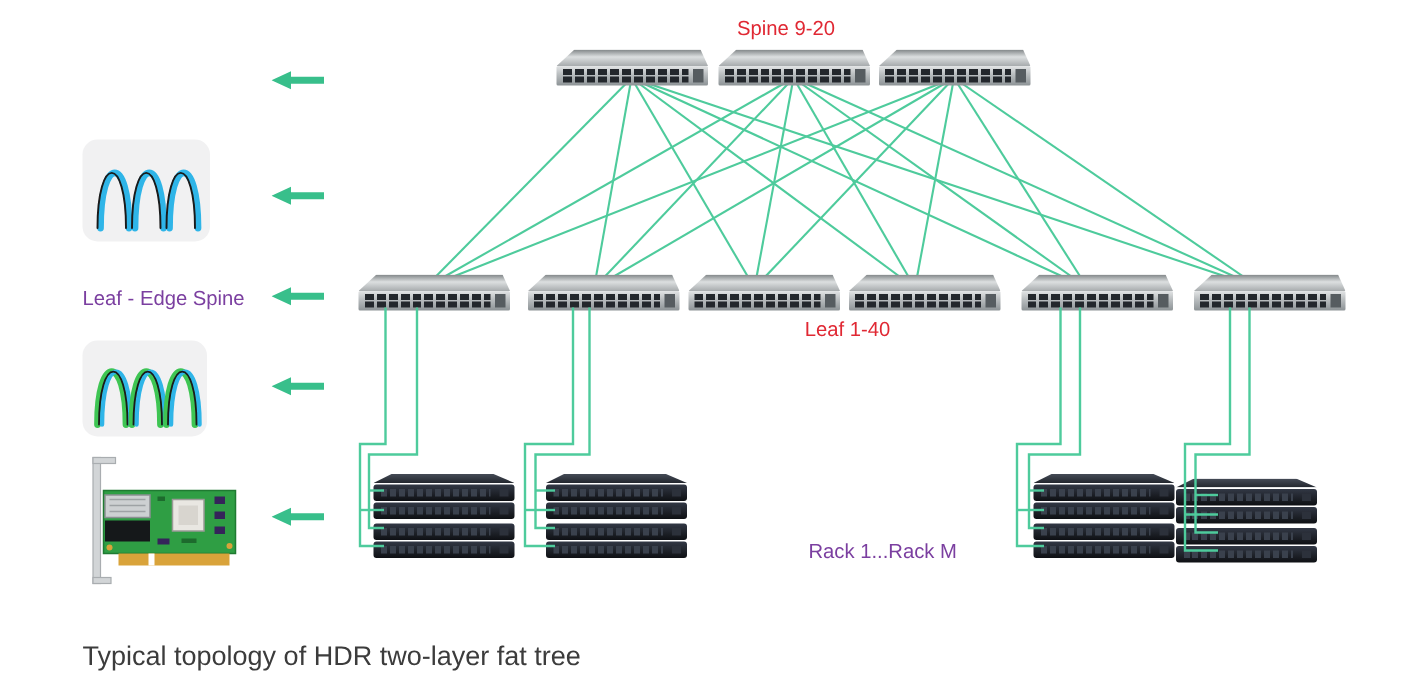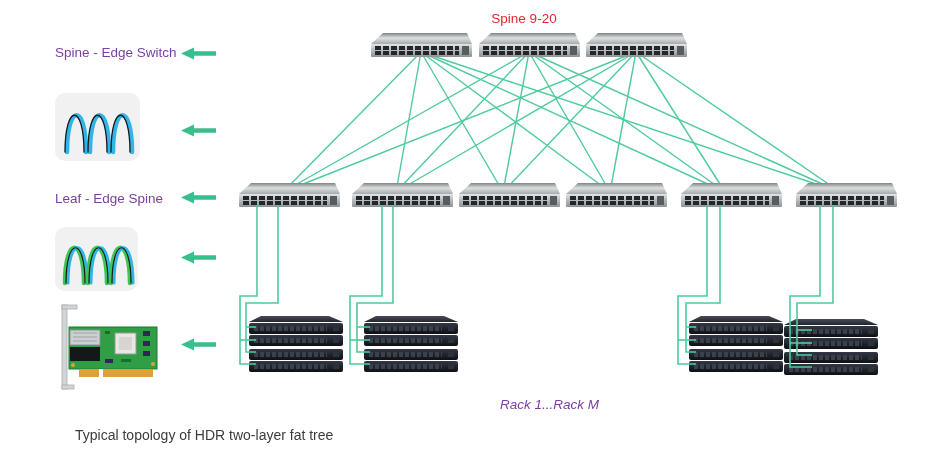--- a/index.html
+++ b/index.html
@@ -4,21 +4,21 @@
 <style>
   * { margin:0; padding:0; box-sizing:border-box; }
   body { background:#ffffff; font-family:"Liberation Sans", sans-serif; }
   .canvas { position:relative; width:942px; height:460px; background:#fff; overflow:hidden; }
 
   .abs { position:absolute; }
 
   
   .lbl-purple { color:#7b3fa0; font-size:13.5px; }
   .lbl-red    { color:#e02833; font-size:13.5px; text-align:center; }
-  .caption    { color:#3c3c3c; font-size:14px;margin-left:20px; }
+  .caption    { color:#3c3c3c; font-size:18px; }
 
   
   .cable-img { background:#f1f1f2; border-radius:10px; }
 
   
   #mesh-layer   { z-index:1; }
   #node-layer   { z-index:2; position:absolute; left:0; top:0; width:942px; height:460px; pointer-events:none; }
   #cable-layer  { z-index:3; pointer-events:none; }
 
   
@@ -44,21 +44,20 @@
             background:repeating-linear-gradient(90deg,#3a414d 0 4px, rgba(0,0,0,0) 4px 6px); }
   .server::after { content:""; position:absolute; right:4px; top:3px; width:6px; height:5px; background:#2c313b; }
 
   svg { display:block; }
 </style>
 </head>
 <body>
 
 <div class="canvas">
 
-  <div class="abs lbl-purple" style="left:55px; top:45px;">Spine - Edge Switch</div>
 
   <svg class="abs" style="left:181px; top:47px;" width="35" height="13" viewBox="0 0 35 13">
     <path d="M35,4.2 L13,4.2 L13,0.5 L0,6.5 L13,12.5 L13,8.8 L35,8.8 Z" fill="#38bf8b"></path>
   </svg>
 
   <div class="abs cable-img" style="left:55px; top:93px; width:85px; height:68px;">
     <svg width="85" height="68" viewBox="0 0 85 68">
       <g fill="none" stroke-linecap="round">
         <path d="M12,59 C12,10 31,10 31,59" stroke="#2fb5e8" stroke-width="4.5"></path>
         <path d="M10,59 C10,10 29,10 29,59" stroke="#1a1a1a" stroke-width="1.3"></path>
@@ -131,22 +130,23 @@
       <circle cx="18" cy="62" r="2" fill="#d9a33a"></circle>
     </svg>
   </div>
 
   <svg class="abs" style="left:181px; top:338px;" width="35" height="13" viewBox="0 0 35 13">
     <path d="M35,4.2 L13,4.2 L13,0.5 L0,6.5 L13,12.5 L13,8.8 L35,8.8 Z" fill="#38bf8b"></path>
   </svg>
 
   <div class="abs lbl-red" style="left:458px; top:11px; width:132px;">Spine 9-20</div>
 
-
-  <div class="abs lbl-purple" style="left:500px; top:397px; width:138px; text-align:left;font-style:italic;">Rack 1...Rack M</div>
+  <div class="abs lbl-red" style="left:505px; top:212px; width:120px;">Leaf 1-40</div>
+
+  <div class="abs lbl-purple" style="left:500px; top:360px; width:138px; text-align:right;">Rack 1...Rack M</div>
 
   <div class="abs caption" style="left:55px; top:427px;">Typical topology of HDR two-layer fat tree</div>
 
   <svg id="mesh-layer" class="abs" style="left:0; top:0;" width="942" height="460">
       <line x1="421" y1="52" x2="283" y2="192" stroke="#4ecb9c" stroke-width="1.4"></line>
       <line x1="421" y1="52" x2="396" y2="192" stroke="#4ecb9c" stroke-width="1.4"></line>
       <line x1="421" y1="52" x2="503" y2="192" stroke="#4ecb9c" stroke-width="1.4"></line>
       <line x1="421" y1="52" x2="610" y2="192" stroke="#4ecb9c" stroke-width="1.4"></line>
       <line x1="421" y1="52" x2="725" y2="192" stroke="#4ecb9c" stroke-width="1.4"></line>
       <line x1="421" y1="52" x2="840" y2="192" stroke="#4ecb9c" stroke-width="1.4"></line>

